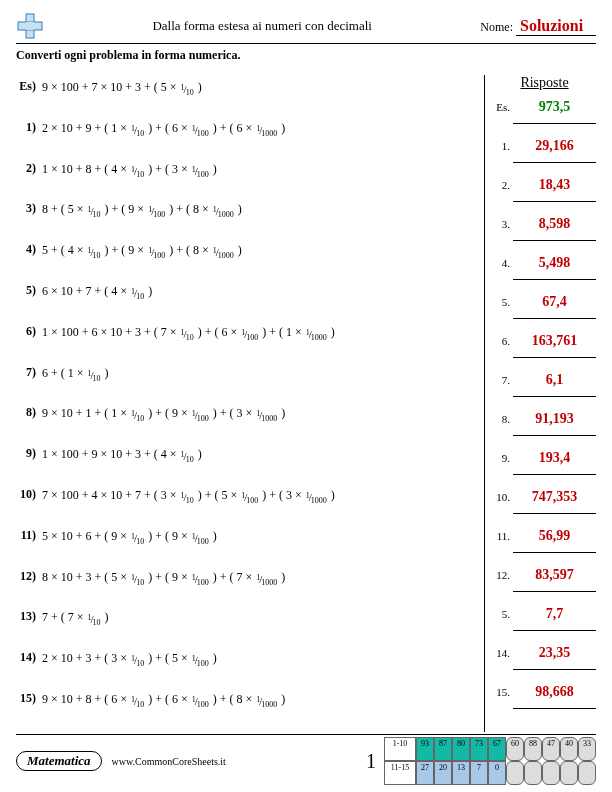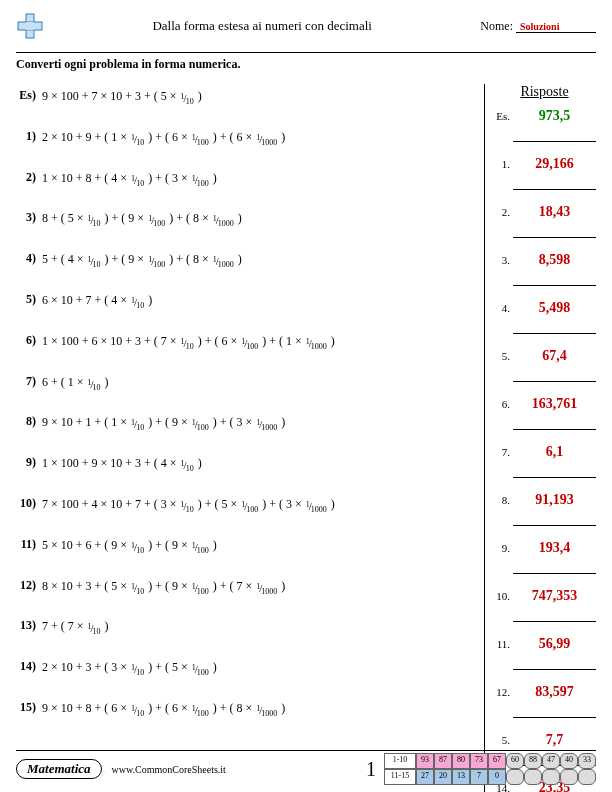--- a/index.html
+++ b/index.html
@@ -10,21 +10,21 @@
     font-family: "Times New Roman", serif;
     font-size: 12px;
     color: #000;
     position: relative;
     padding: 12px 16px 8px 16px;
   }
   .header {
     display: flex;
     align-items: center;
     border-bottom: 1px solid #000;
-    padding-bottom: 12px;
+    padding-bottom: 3px;
     gap: 0;
   }
   .logo {
     width: 28px; height: 28px;
     position: relative;
     flex: 0 0 28px;
   }
   .logo svg { width: 28px; height: 28px; }
   .title {
     flex: 1;
@@ -34,21 +34,21 @@
   .name-label {
     font-size: 12px;
   }
   .name-value {
     color: #c00000;
     font-weight: bold;
     border-bottom: 1px solid #000;
     min-width: 80px;
     display: inline-block;
     padding: 0 4px;
-    font-size: 10px;
+    font-size: 16px;
   }
   .instruction {
     font-weight: bold;
     font-size: 12px;
     margin-top: 4px;
   }
   .content {
     display: flex;
     margin-top: 12px;
   }
@@ -119,21 +119,21 @@
     padding-right: 3px;
     flex: 0 0 20px;
   }
   .ans-val {
     flex: 1;
     border-bottom: 1px solid #000;
     text-align: center;
     color: #c00000;
     font-weight: bold;
     font-size: 14px;
-    padding-bottom: 17px;
+    padding-bottom: 8px;
   }
   .ans-val.example { color: #008000; }
   .footer {
     position: absolute;
     bottom: 7px;
     left: 16px;
     right: 16px;
     border-top: 1px solid #000;
     padding-top: 2px;
     display: flex;
@@ -160,24 +160,24 @@
   }
   .score-grid {
     display: grid;
     grid-template-columns: 32px repeat(5, 18px) repeat(5, 18px);
     font-size: 8px;
   }
   .score-grid > div {
     border: 0.5px solid #666;
     text-align: center;
     line-height: 11px;
-    height: 16px;
+    height: 24px;
   }
   .score-grid .lbl { font-size: 8px; background: #fff; }
-  .score-grid .a { background: #f9a8d4; }
+  .score-grid .a { background: #14b8a6; }
   .score-grid .b { background: #a8c8e8; }
   .score-grid .bg { background: #ddd; border-radius: 6px; }
 </style>
 </head>
 <body>
 
 <div class="header">
   <div class="logo">
     <svg viewBox="0 0 28 28">
       <rect x="10" y="2" width="8" height="24" fill="#c8e0f0" stroke="#3080c0"></rect>

